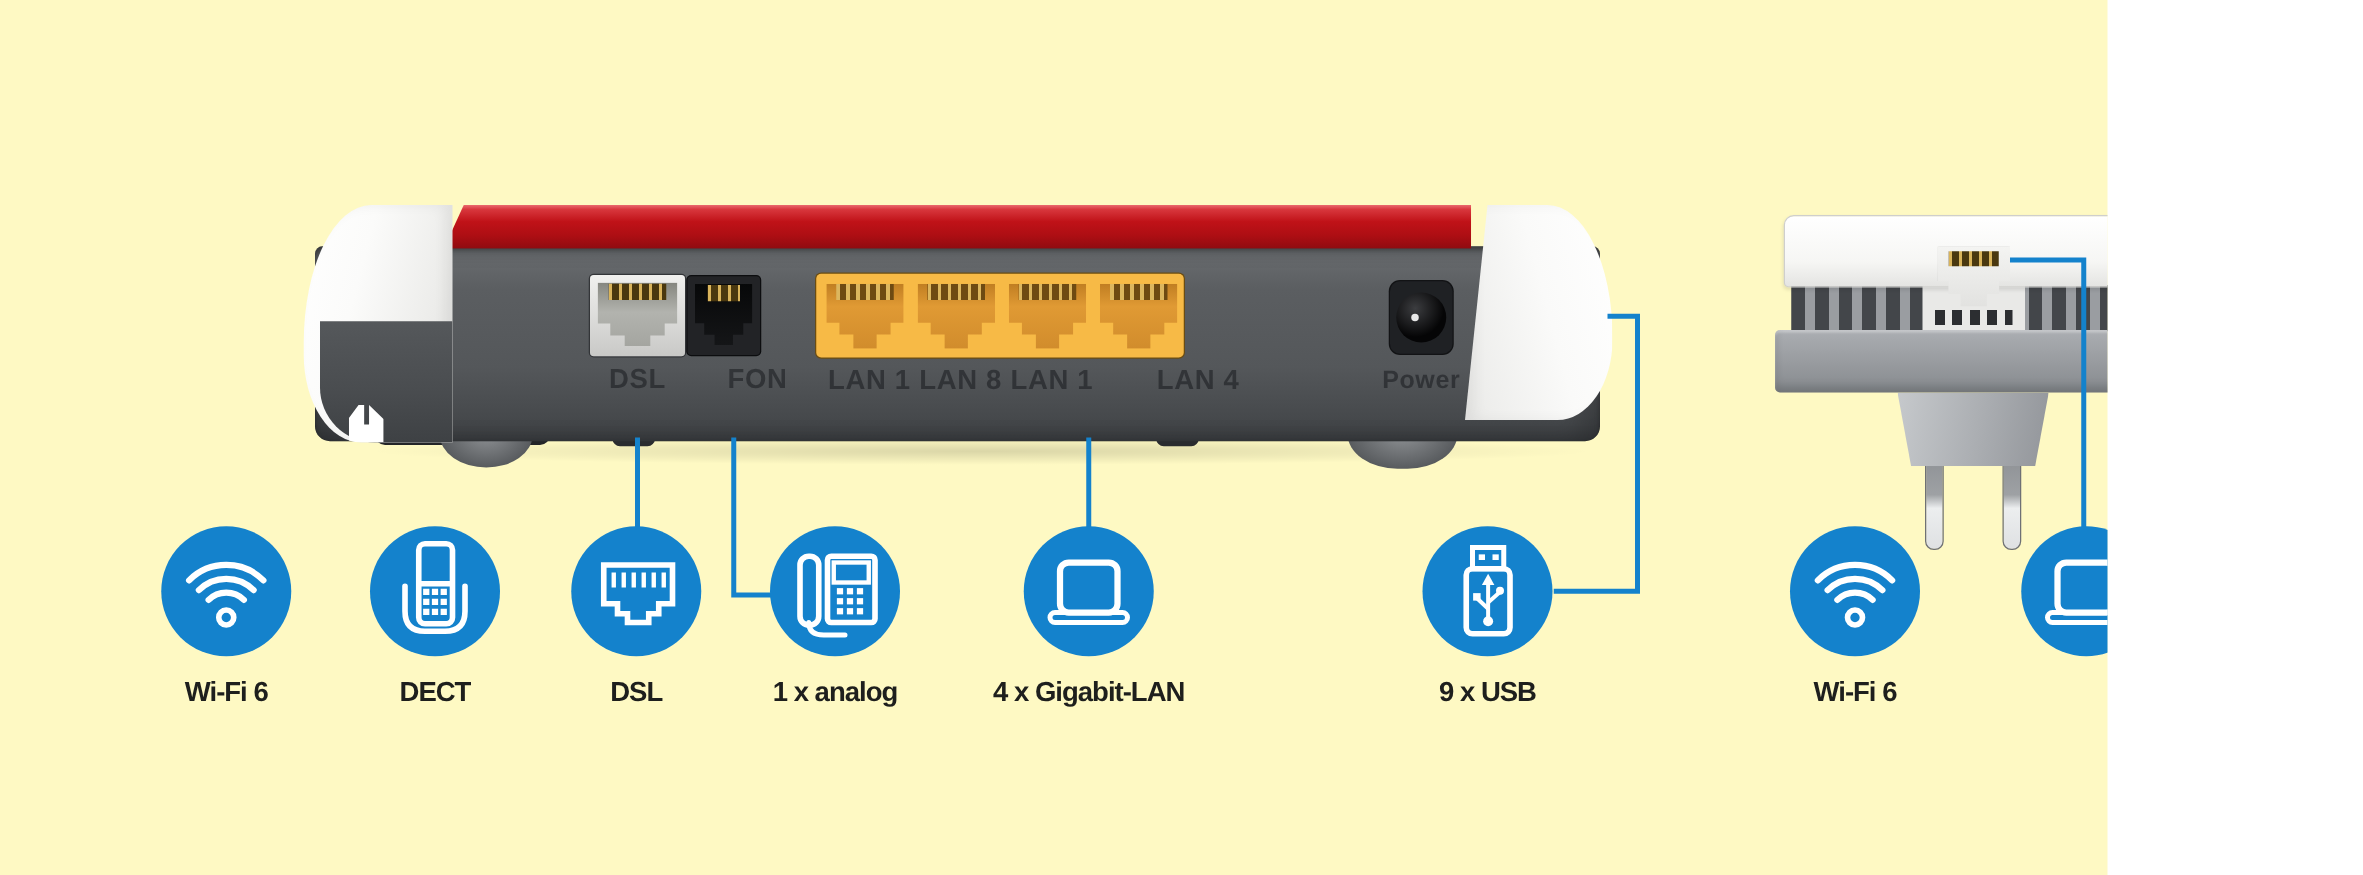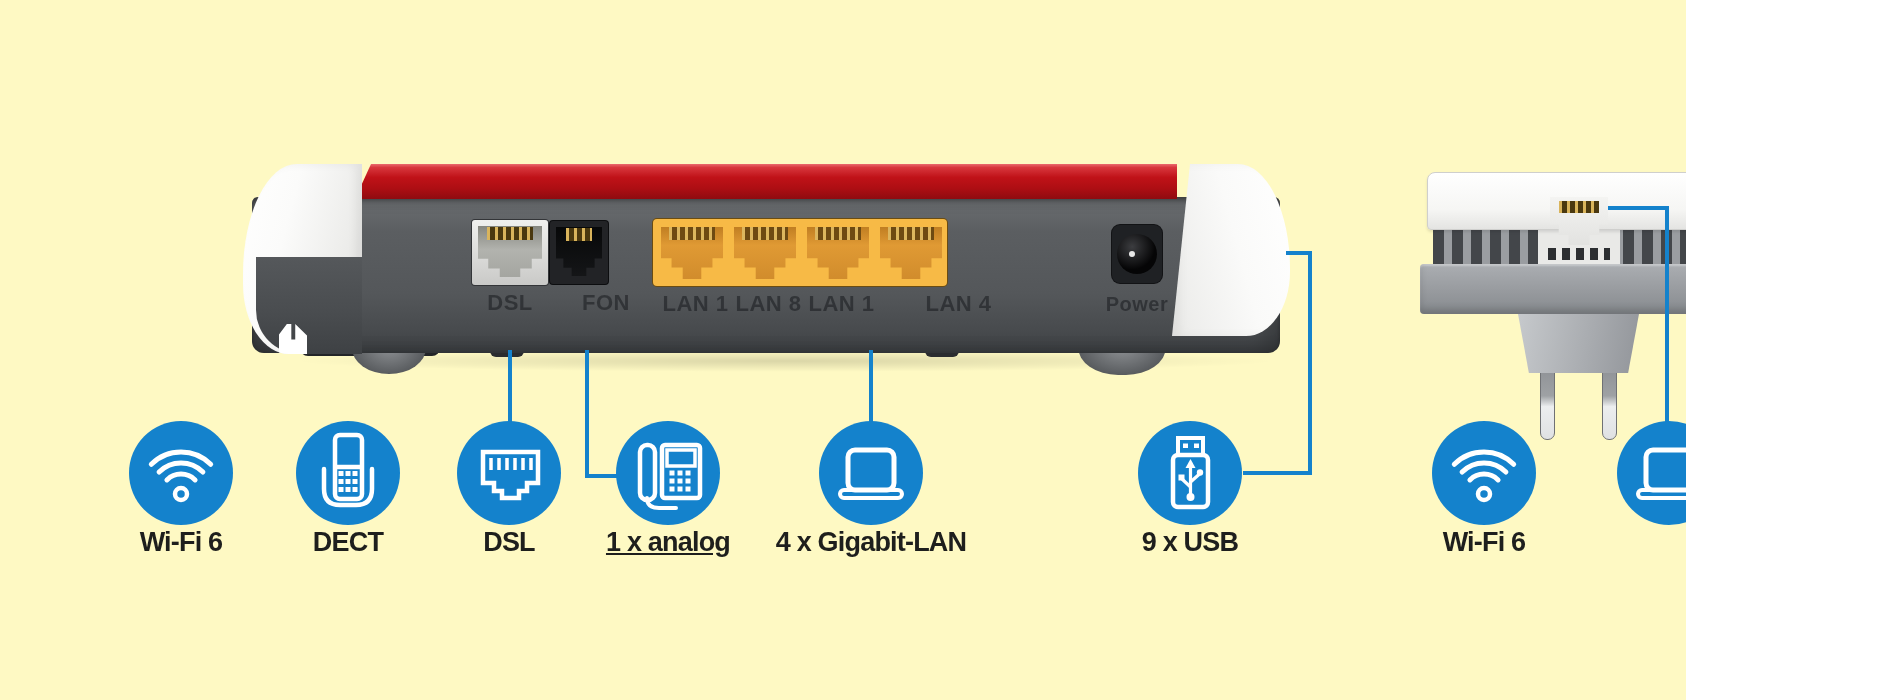--- a/index.html
+++ b/index.html
@@ -81,22 +81,22 @@
     background:linear-gradient(100deg,#c6c9cc 0%,#aaadb1 55%,#92959a 100%);
     clip-path:polygon(0 0,100% 0,91% 100%,9% 100%);}
   .rp-pin{position:absolute;top:366px;width:13px;height:72px;z-index:2;
     background:linear-gradient(180deg,#8f9296 0%,#9ea1a4 40%,#eceeef 55%,#dfe1e3 100%);
     border:1px solid #6f7174;border-radius:0 0 7px 7px;}
   .rp-pin.p1{left:1540px;} .rp-pin.p2{left:1602px;}
   
   .lines{position:absolute;left:0;top:0;z-index:6;pointer-events:none;}
   .feature{position:absolute;z-index:7;}
   .circle{width:104px;height:104px;border-radius:50%;background:#1482cc;}
-  .feature-label{position:absolute;top:527px;transform:translateX(-50%);white-space:nowrap;z-index:7;
-    font-size:27px;font-weight:bold;color:#1e1f1d;letter-spacing:-0.8px;}
+  .feature-label{position:absolute;top:541px;transform:translateX(-50%);white-space:nowrap;z-index:7;
+    font-size:22px;font-weight:bold;color:#1e1f1d;letter-spacing:-0.8px;}
 </style>
 </head>
 <body>
 
 <div class="scene">
 
   <div>
     <div class="router-shadow"></div>
     <div class="foot foot-bar"></div>
     <div class="foot foot-bump b1"></div>
@@ -245,21 +245,21 @@
           <rect x="53.5" y="57.5" width="5" height="5"></rect>
             <rect x="61.5" y="57.5" width="5" height="5"></rect>
             <rect x="69.5" y="57.5" width="5" height="5"></rect>
           <rect x="53.5" y="65.5" width="5" height="5"></rect>
             <rect x="61.5" y="65.5" width="5" height="5"></rect>
             <rect x="69.5" y="65.5" width="5" height="5"></rect>
         </g>
       </svg>
     </div>
   </div>
-  <div class="feature-label" style="left:668px;text-decoration:underline;">1 x analog</div>
+  <div class="feature-label" style="left:668px;">1 x analog</div>
 
   <div class="feature" style="left:819px;top:421px;">
     <div class="circle">
       <svg width="104" height="104" viewBox="0 0 104 104">
         <g stroke="#fff" fill="none">
           <rect x="29" y="29" width="46" height="40" rx="7" stroke-width="5"></rect>
           <rect x="21" y="69" width="62" height="8" rx="4" stroke-width="4"></rect>
         </g>
       </svg>
     </div>

